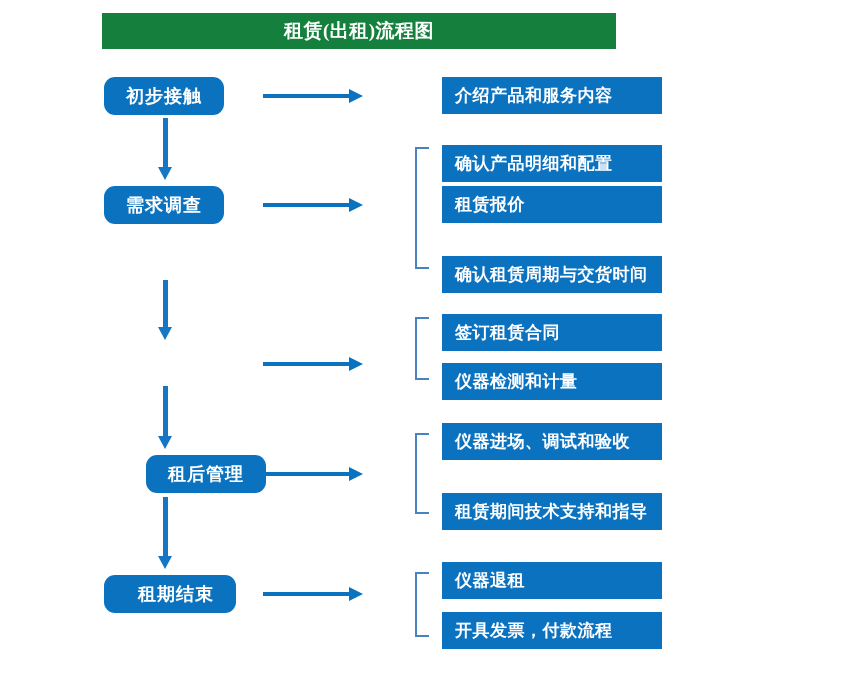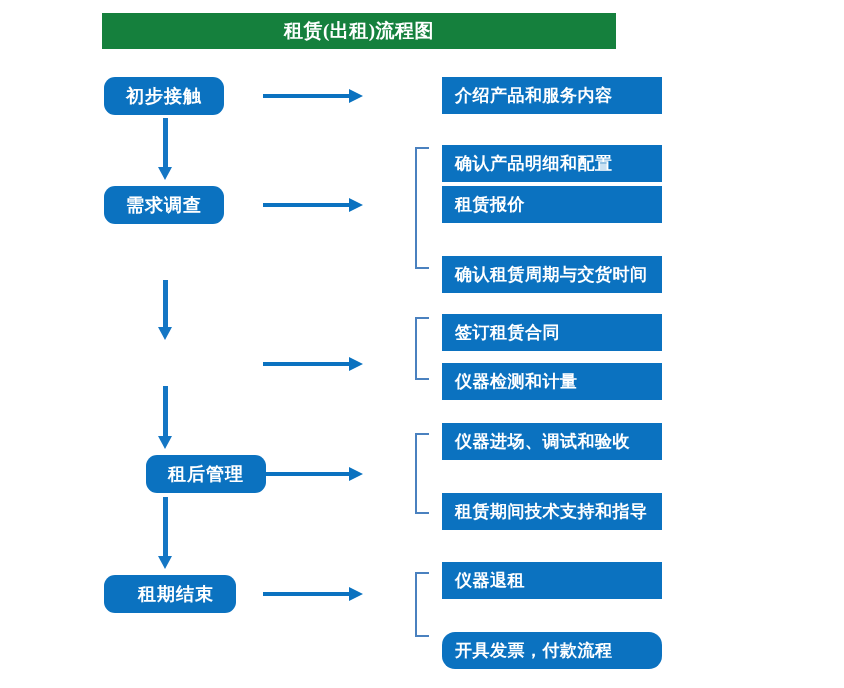--- a/index.html
+++ b/index.html
@@ -179,15 +179,15 @@
 
   <div class="detail-box" style="top:77px;">介绍产品和服务内容</div>
   <div class="detail-box" style="top:133px;margin-top:12px;">确认产品明细和配置</div>
   <div class="detail-box" style="top:186px;">租赁报价</div>
   <div class="detail-box" style="top:242px;margin-top:14px;">确认租赁周期与交货时间</div>
   <div class="detail-box" style="top:314px;text-align:center;">签订租赁合同</div>
   <div class="detail-box" style="top:363px;">仪器检测和计量</div>
   <div class="detail-box" style="top:423px;font-family:Liberation Mono, monospace;">仪器进场、调试和验收</div>
   <div class="detail-box" style="top:493px;">租赁期间技术支持和指导</div>
   <div class="detail-box" style="top:562px;">仪器退租</div>
-  <div class="detail-box" style="top:632px;border-radius:13px;">开具发票，付款流程</div>
+  <div class="detail-box" style="top:612px;">开具发票，付款流程</div>
 
 </div>
 
 </body></html>

